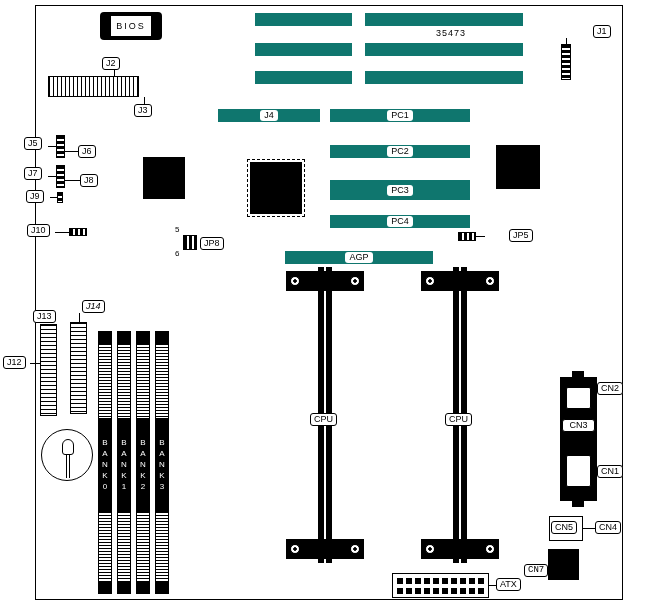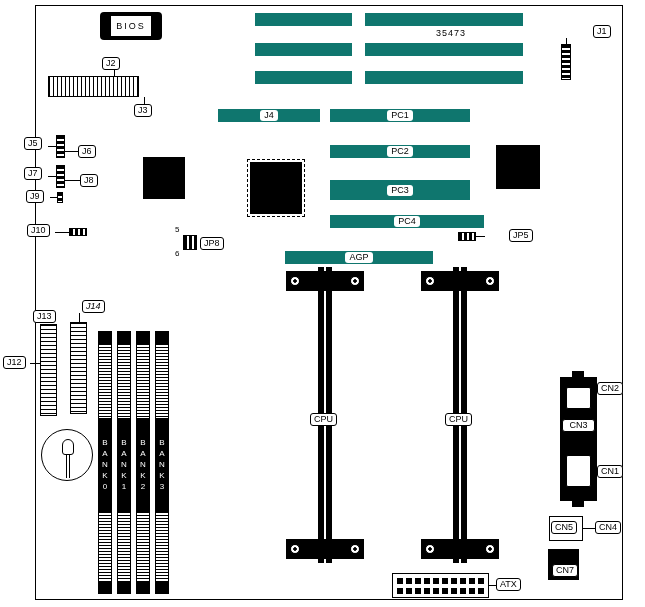--- a/index.html
+++ b/index.html
@@ -85,21 +85,21 @@
 
 <div class="bar" style="left:330px; top:109px; width:140px; height:13px;">
   <span class="bar-label">PC1</span>
 </div>
 <div class="bar" style="left:330px; top:145px; width:140px; height:13px;">
   <span class="bar-label">PC2</span>
 </div>
 <div class="bar" style="left:330px; top:180px; width:140px; height:20px;">
   <span class="bar-label">PC3</span>
 </div>
-<div class="bar" style="left:330px; top:215px; width:154px; height:13px;">
+<div class="bar" style="left:330px; top:215px; width:140px; height:13px;">
   <span class="bar-label">PC4</span>
 </div>
 
 <div class="callout" style="left:24px; top:137px;">J5</div>
 <div class="line" style="left:48px; top:146px; width:8px; height:1px;"></div>
 <div class="jumper-v" style="left:56px; top:135px; width:9px; height:23px;"></div>
 <div class="line" style="left:65px; top:151px; width:13px; height:1px;"></div>
 <div class="callout" style="left:78px; top:145px;">J6</div>
 
 <div class="callout" style="left:24px; top:167px;">J7</div>
@@ -195,17 +195,17 @@
 <div class="callout" style="left:597px; top:382px;">CN2</div>
 <div class="line" style="left:592px; top:472px; width:5px; height:1px;"></div>
 <div class="callout" style="left:597px; top:465px;">CN1</div>
 
 <div class="small-conn" style="left:549px; top:516px; width:34px; height:25px;"></div>
 <div class="callout" style="left:551px; top:521px;">CN5</div>
 <div class="line" style="left:583px; top:528px; width:12px; height:1px;"></div>
 <div class="callout" style="left:595px; top:521px;">CN4</div>
 
 <div class="chip" style="left:548px; top:549px; width:31px; height:31px;"></div>
-<div class="callout" style="left:552px; top:564px;">CN7</div>
+<div class="callout" style="left:524px; top:564px;font-family:Liberation Mono, monospace;">CN7</div>
 
 <div class="atx-conn"></div>
 <div class="line" style="left:489px; top:585px; width:7px; height:1px;"></div>
 <div class="callout" style="left:496px; top:578px;text-align:center;">ATX</div>
 
 </body></html>

